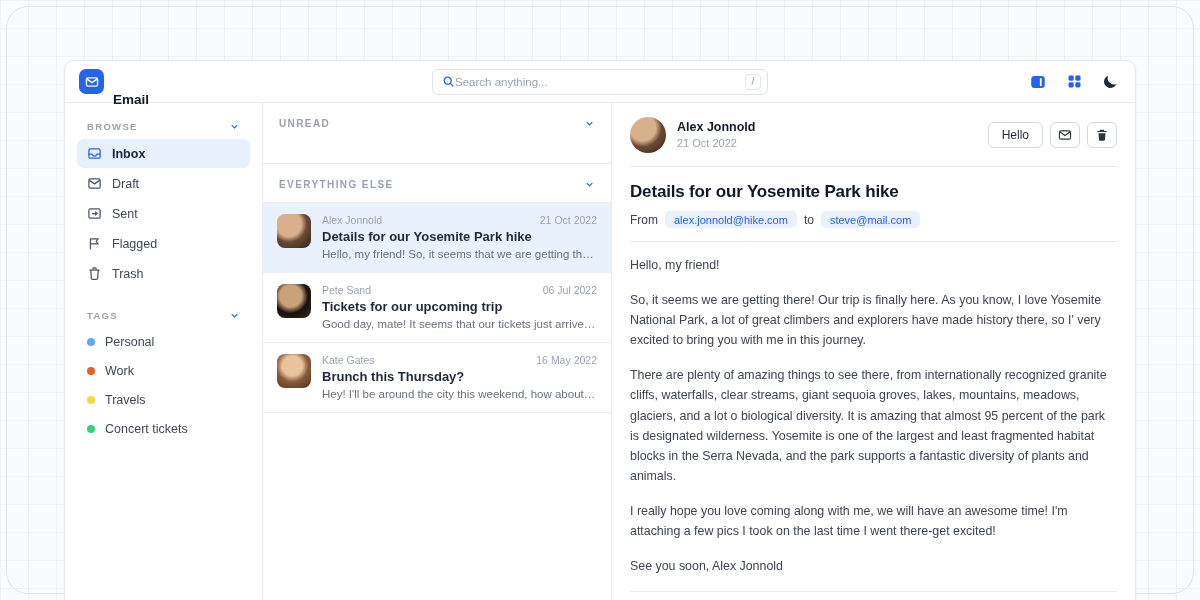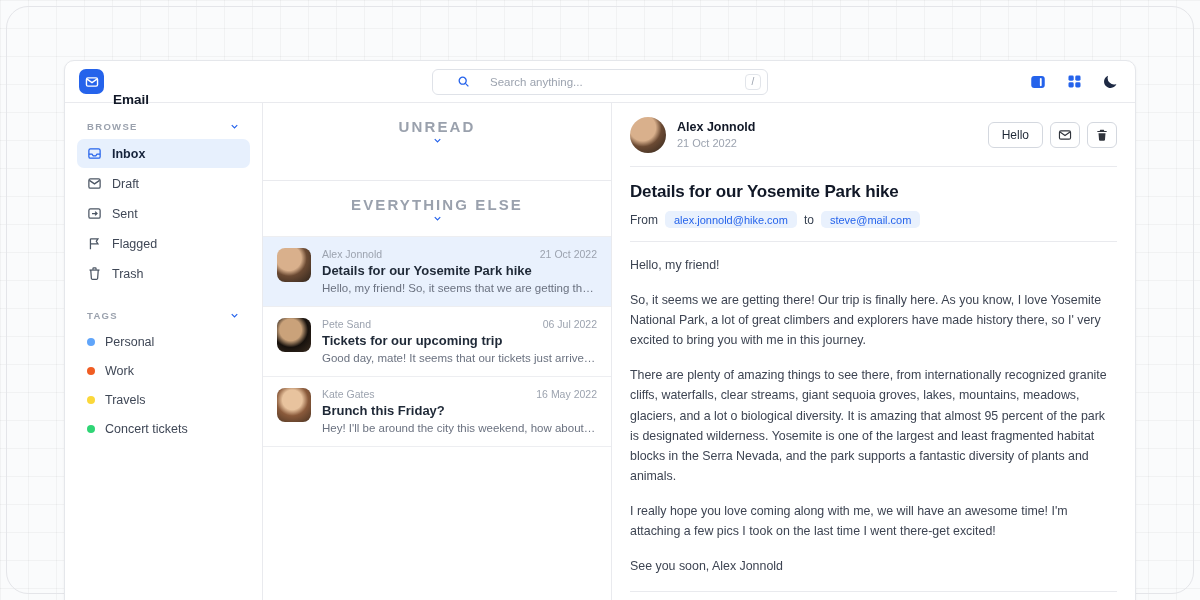--- a/index.html
+++ b/index.html
@@ -25,21 +25,21 @@
     display: grid; grid-template-rows: 42px 1fr; overflow: hidden;
   }
   
   .hdr { display: flex; align-items: center; padding: 0 14px; border-bottom: 1px solid #e9eaee; gap: 10px; }
   .brand { display: flex; align-items: center; gap: 9px; width: 330px; }
   .logo-badge { width: 25px; height: 25px; border-radius: 7px; background: #2563eb; display: flex; align-items: center; justify-content: center; }
   .brand-name { font-size: 13.5px; font-weight: 700; color: #111827; margin-top: 36px; }
   .search-zone { flex: 1; display: flex; justify-content: center; }
   .search-box {
     width: 336px; height: 26px; border: 1px solid #dfe2e8; border-radius: 6px;
-    display: flex; align-items: center; gap: 20px; padding: 0 6px 0 24px; background: #fff;
+    display: flex; align-items: center; gap: 0; padding: 0 6px 0 9px; background: #fff;
   }
   .search-box input {
     border: none; outline: none; flex: 1; font-size: 11.5px; color: #374151;
     font-family: "Liberation Sans", sans-serif; background: transparent;
   }
   .search-box input::placeholder { color: #9ca3af; }
   .kbd {
     min-width: 16px; height: 16px; border: 1px solid #e2e5ea; border-radius: 4px;
     font-size: 10px; color: #9ca3af; display: flex; align-items: center; justify-content: center; padding: 0 4px;
   }
@@ -63,22 +63,22 @@
   .nav-item .nicon { color: #4b5563; display: flex; }
   .nav-item.active { background: #e7f0fd; color: #16233b; font-weight: 600; }
   .nav-item.active .nicon { color: #2563eb; }
   .tags-block { margin-top: 14px; }
   .tag-dot { width: 8px; height: 8px; border-radius: 50%; flex: none; }
   .dot-0 { background: #60a5fa; } .dot-1 { background: #f05d23; }
   .dot-2 { background: #fbd83a; } .dot-3 { background: #2fd575; }
   
   .list-sect-hd {
     display: flex; align-items: center; justify-content: space-between;
-    padding: 15px 16px 12px; font-size: 15px; font-weight: 700; letter-spacing: 0.14em;
-    color: #9aa1ad; text-transform: uppercase; cursor: pointer; flex-direction: column;
+    padding: 15px 16px 12px; font-size: 10px; font-weight: 700; letter-spacing: 0.14em;
+    color: #9aa1ad; text-transform: uppercase; cursor: pointer;
   }
   .unread-empty {
     height: 160px; display: flex; align-items: center; justify-content: center;
     font-size: 12px; color: #6b7280; padding: 0 24px; text-align: center;
   }
   .else-hd { border-top: 1px solid #e9eaee; margin-top: 22px; }
   .mail-item {
     display: flex; gap: 11px; padding: 11px 14px 12px; cursor: pointer;
     border-top: 1px solid #edeef1;
   }
@@ -298,21 +298,21 @@
         </div>
       </div>
 
       <div class="mail-item">
         <div class="mavatar av-3"></div>
         <div class="mail-main">
           <div class="mail-top">
             <span>Kate Gates</span>
             <span>16 May 2022</span>
           </div>
-          <div class="mail-subj">Brunch this Friday?</div>
+          <div class="mail-subj">Brunch this Thursday?</div>
           <div class="mail-prev">Hey! I'll be around the city this weekend, how about a...</div>
         </div>
       </div>
     </div>
 
     <div class="detail">
       <div class="dhead">
         <div class="davatar"></div>
         <div class="dwho">
           <div class="dname">Alex Jonnold</div>

